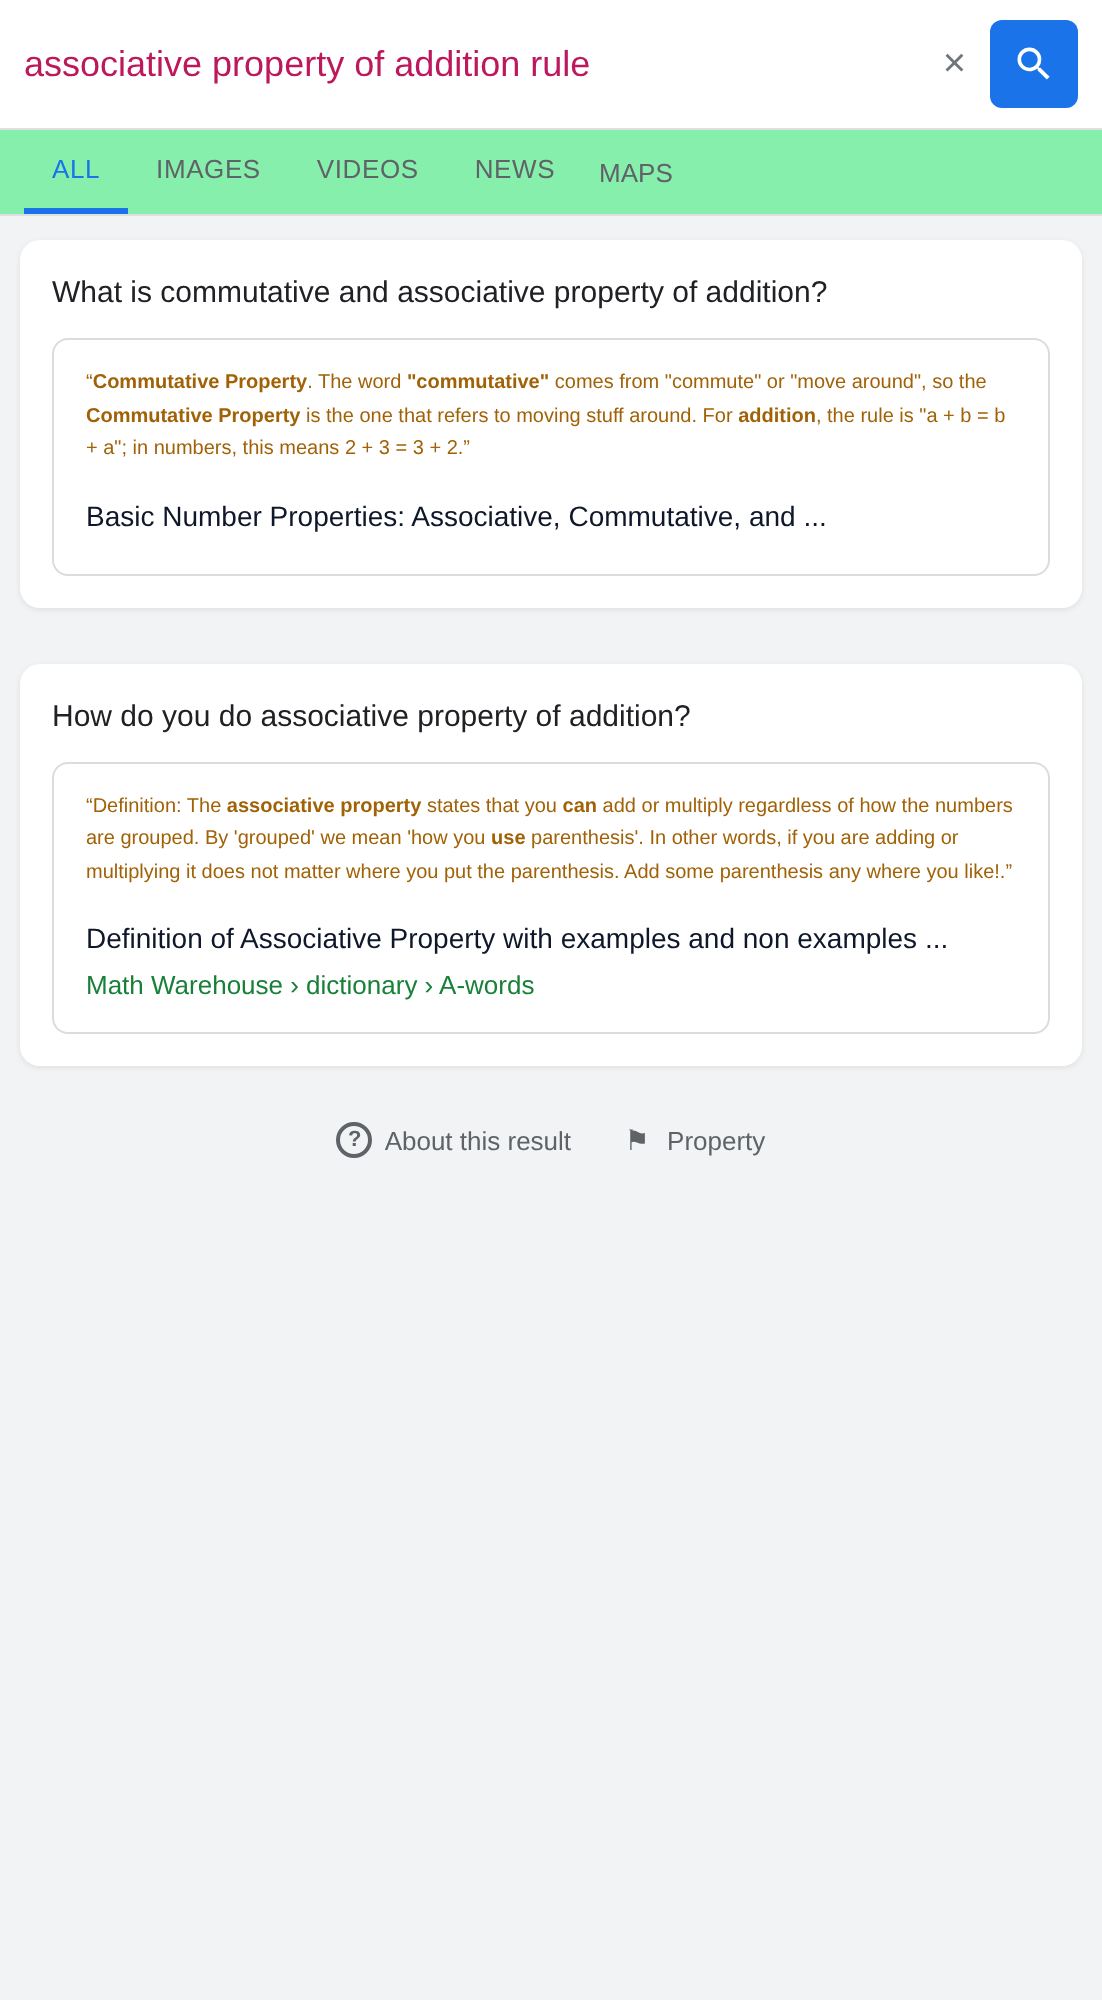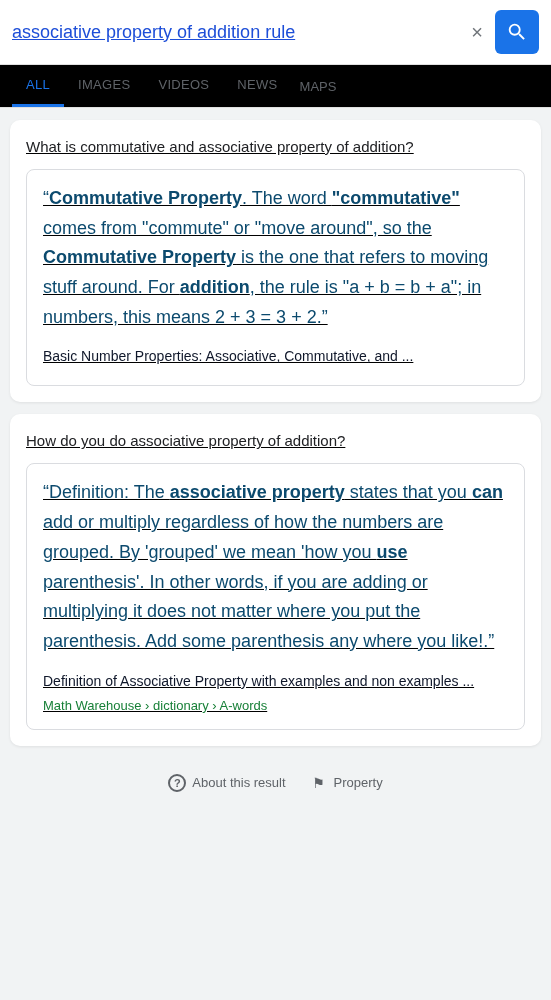--- a/index.html
+++ b/index.html
@@ -23,24 +23,23 @@
     .search-input-wrapper {
       flex: 1;
       display: flex;
       align-items: center;
       background: #fff;
     }
     .search-input {
       border: none;
       outline: none;
       font-size: 18px;
-      color: #1d4ed8;
+      color: #be185d;
       width: 100%;
       background: transparent;
-      text-decoration: underline;
     }
     .clear-btn {
       background: none;
       border: none;
       cursor: pointer;
       color: #70757a;
       font-size: 20px;
       padding: 4px;
       display: flex;
       align-items: center;
@@ -58,21 +57,21 @@
       flex-shrink: 0;
     }
     .search-btn svg {
       fill: white;
       width: 22px;
       height: 22px;
     }
 
     
     .nav-tabs {
-      background: #000000;
+      background: #86efac;
       display: flex;
       align-items: center;
       padding: 0 12px;
       border-bottom: 1px solid #e0e0e0;
       gap: 0;
     }
     .nav-tab {
       padding: 12px 14px;
       font-size: 13px;
       color: #5f6368;
@@ -92,22 +91,21 @@
       font-weight: 500;
       padding: 12px 8px;
       cursor: pointer;
     }
 
     
     .content {
       padding: 12px 10px;
       display: flex;
       flex-direction: column;
-      gap: 12px;
-      text-decoration: underline;
+      gap: 28px;
     }
 
     
     .card {
       background: #fff;
       border-radius: 10px;
       padding: 16px;
       box-shadow: 0 1px 3px rgba(0,0,0,0.08);
     }
 
@@ -118,22 +116,22 @@
       line-height: 1.4;
     }
 
     .card-answer-box {
       border: 1px solid #dadce0;
       border-radius: 8px;
       padding: 14px 16px;
     }
 
     .card-answer-text {
-      font-size: 18px;
-      color: #0c4a6e;
+      font-size: 10px;
+      color: #a16207;
       line-height: 1.65;
       margin-bottom: 14px;
     }
 
     .card-link {
       display: block;
       font-size: 14px;
       color: #0f172a;
       text-decoration: none;
       line-height: 1.5;

